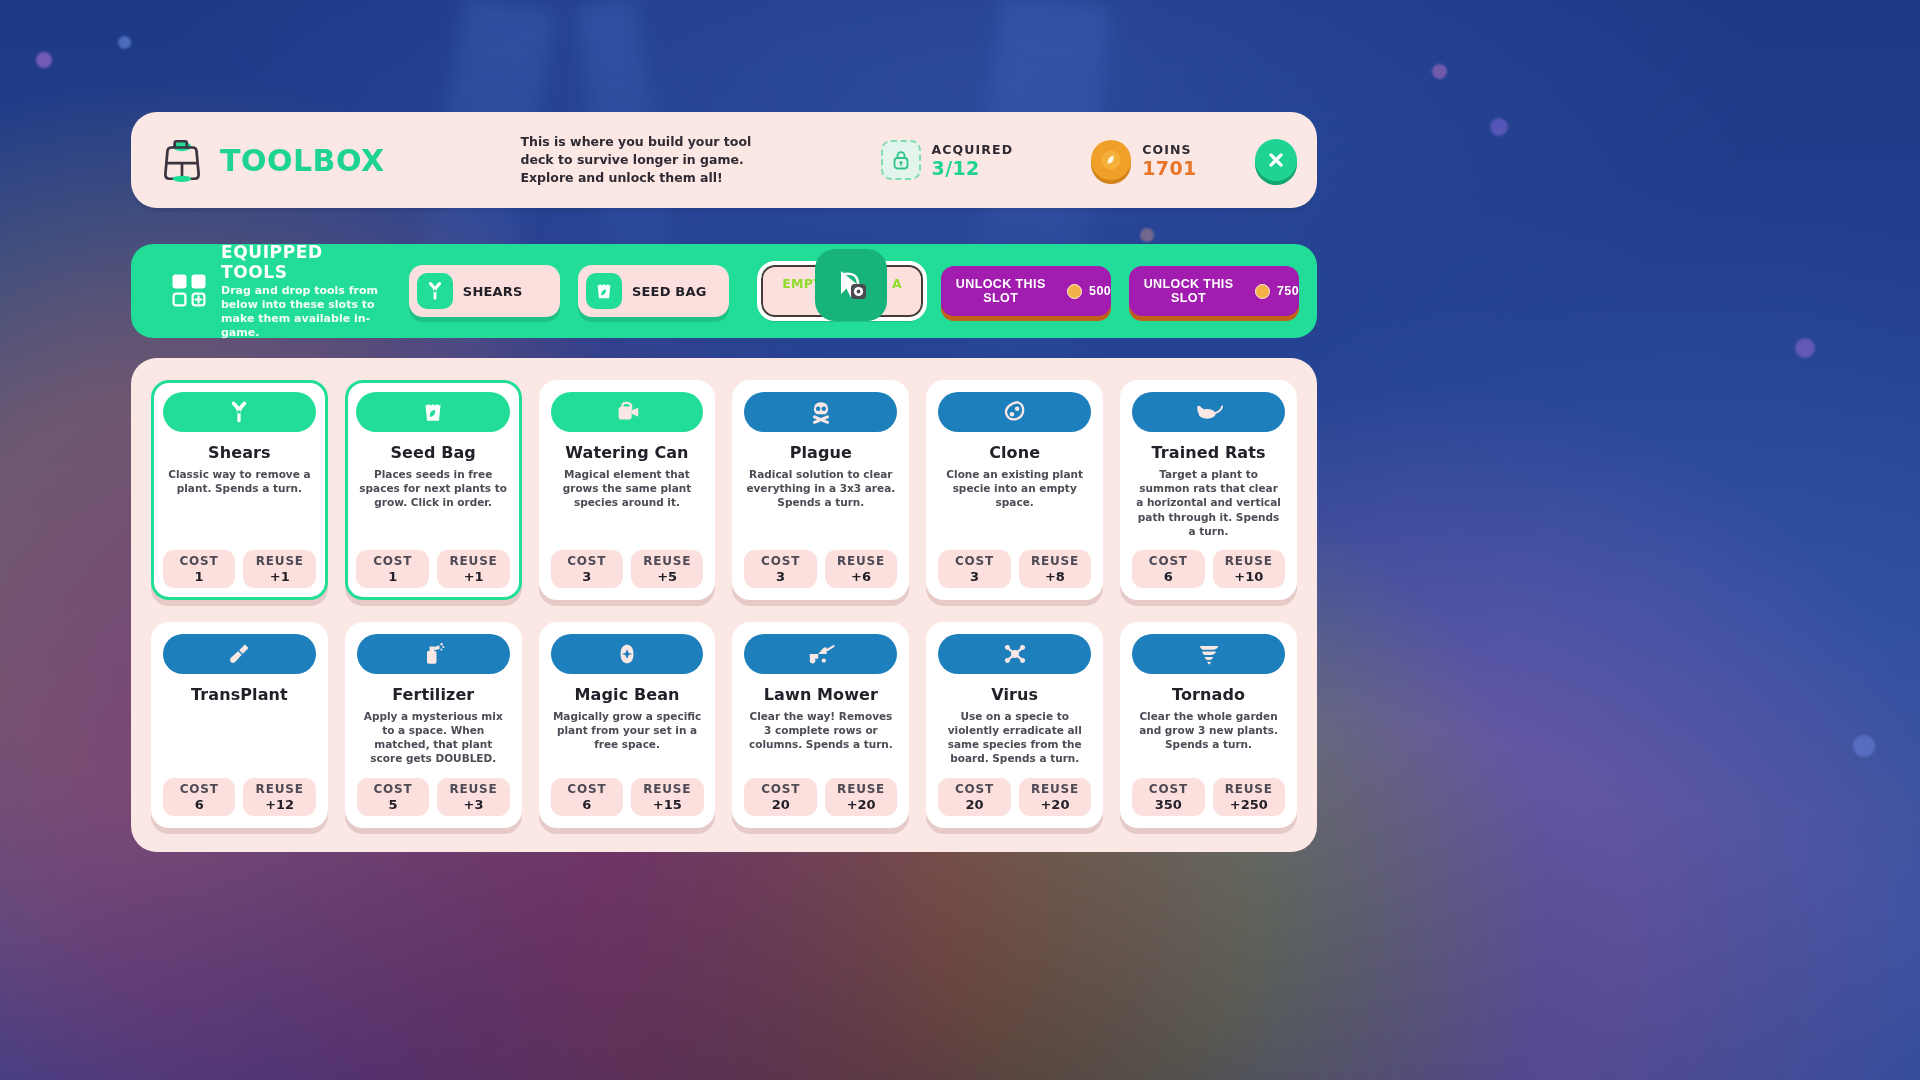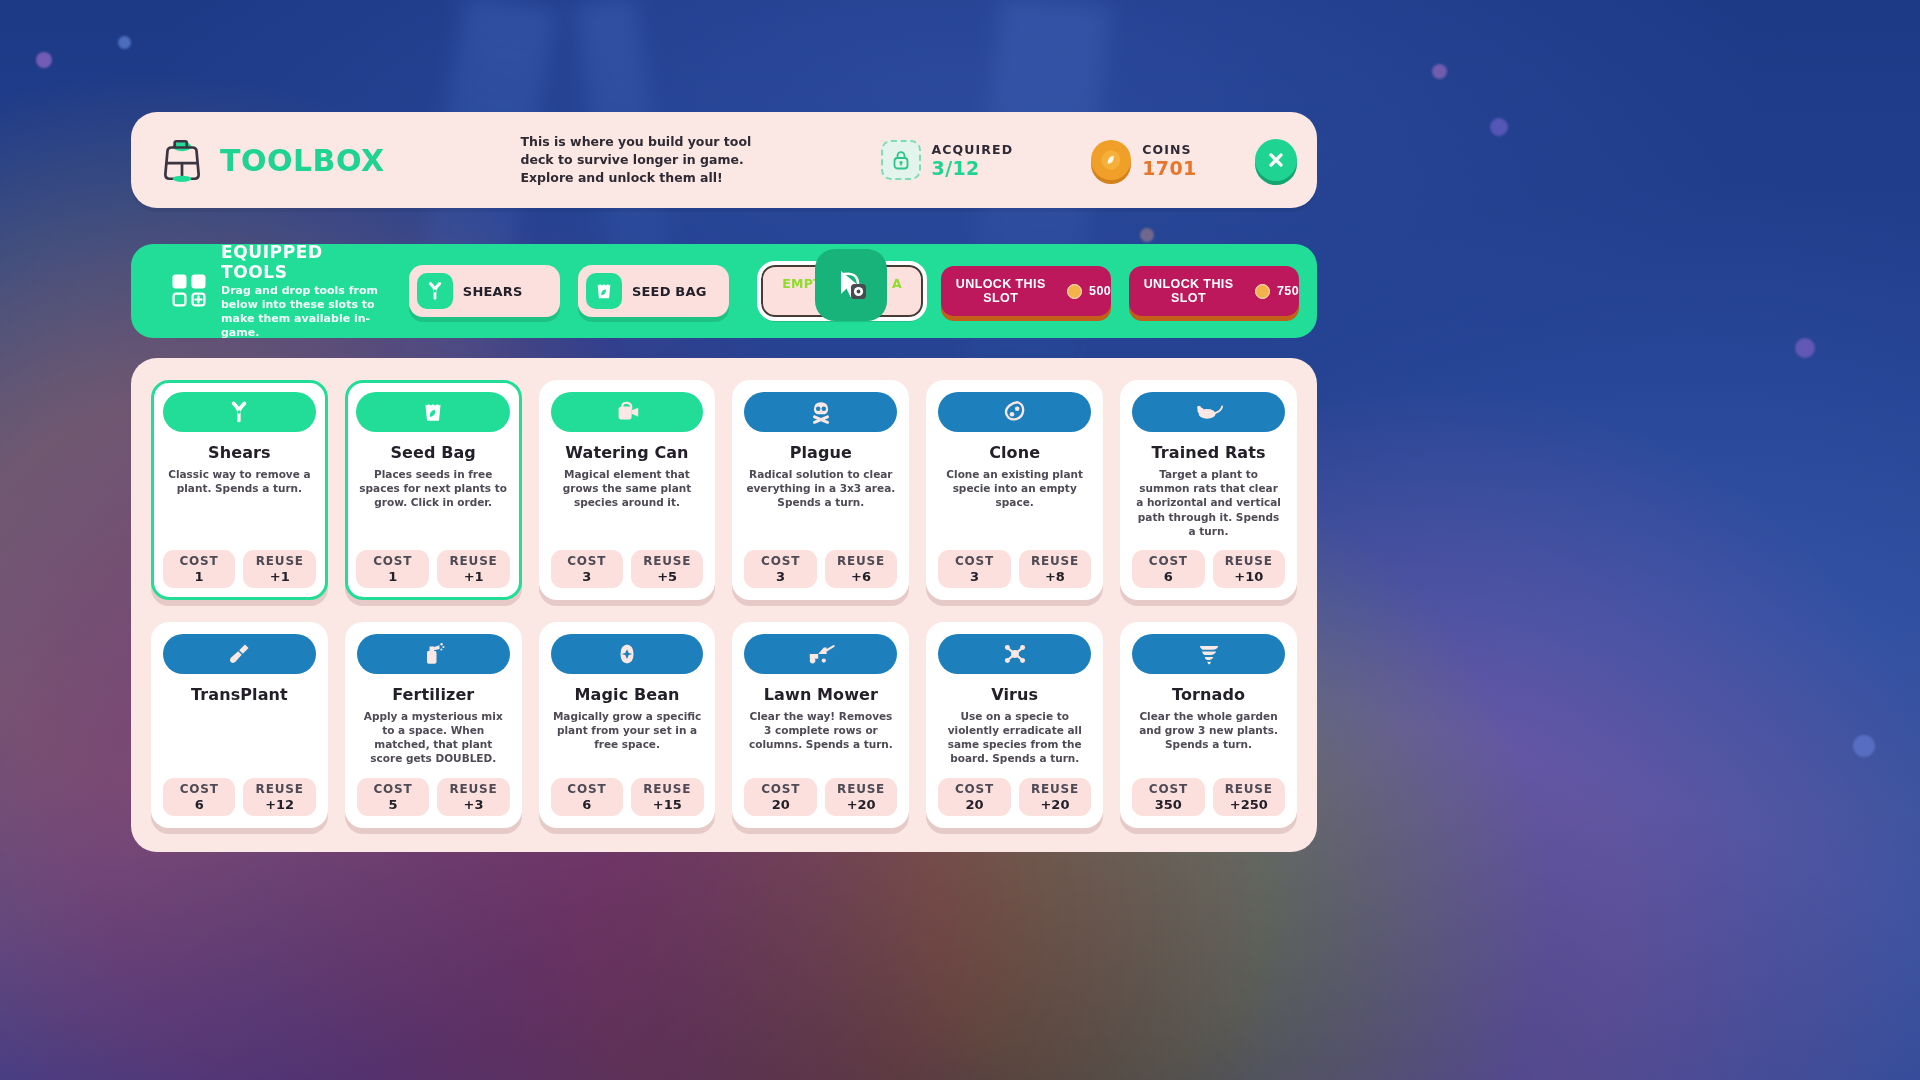--- a/index.html
+++ b/index.html
@@ -151,21 +151,21 @@
     position: absolute; left: 52px; top: -18px;
     width: 72px; height: 72px; border-radius: 20px;
     background: #17b37b;
     display: flex; align-items: center; justify-content: center;
   }
   .unlock-btn {
     height: 50px; width: 178px;
     margin-left: 18px;
     border: none; cursor: pointer;
     border-radius: 13px;
-    background: #be185d;
+    background: #a21caf;
     box-shadow: 0 5px 0 #c25f18;
     display: flex; align-items: center; justify-content: center; gap: 7px;
     color: #fff; font-size: 12.5px; font-weight: 800; letter-spacing: .4px;
   }
   .mini-coin {
     width: 15px; height: 15px; border-radius: 50%;
     background: #f4b24a; border: 1.5px solid #fff2d6;
     display: inline-flex; align-items: center; justify-content: center;
     flex: 0 0 auto;
   }

